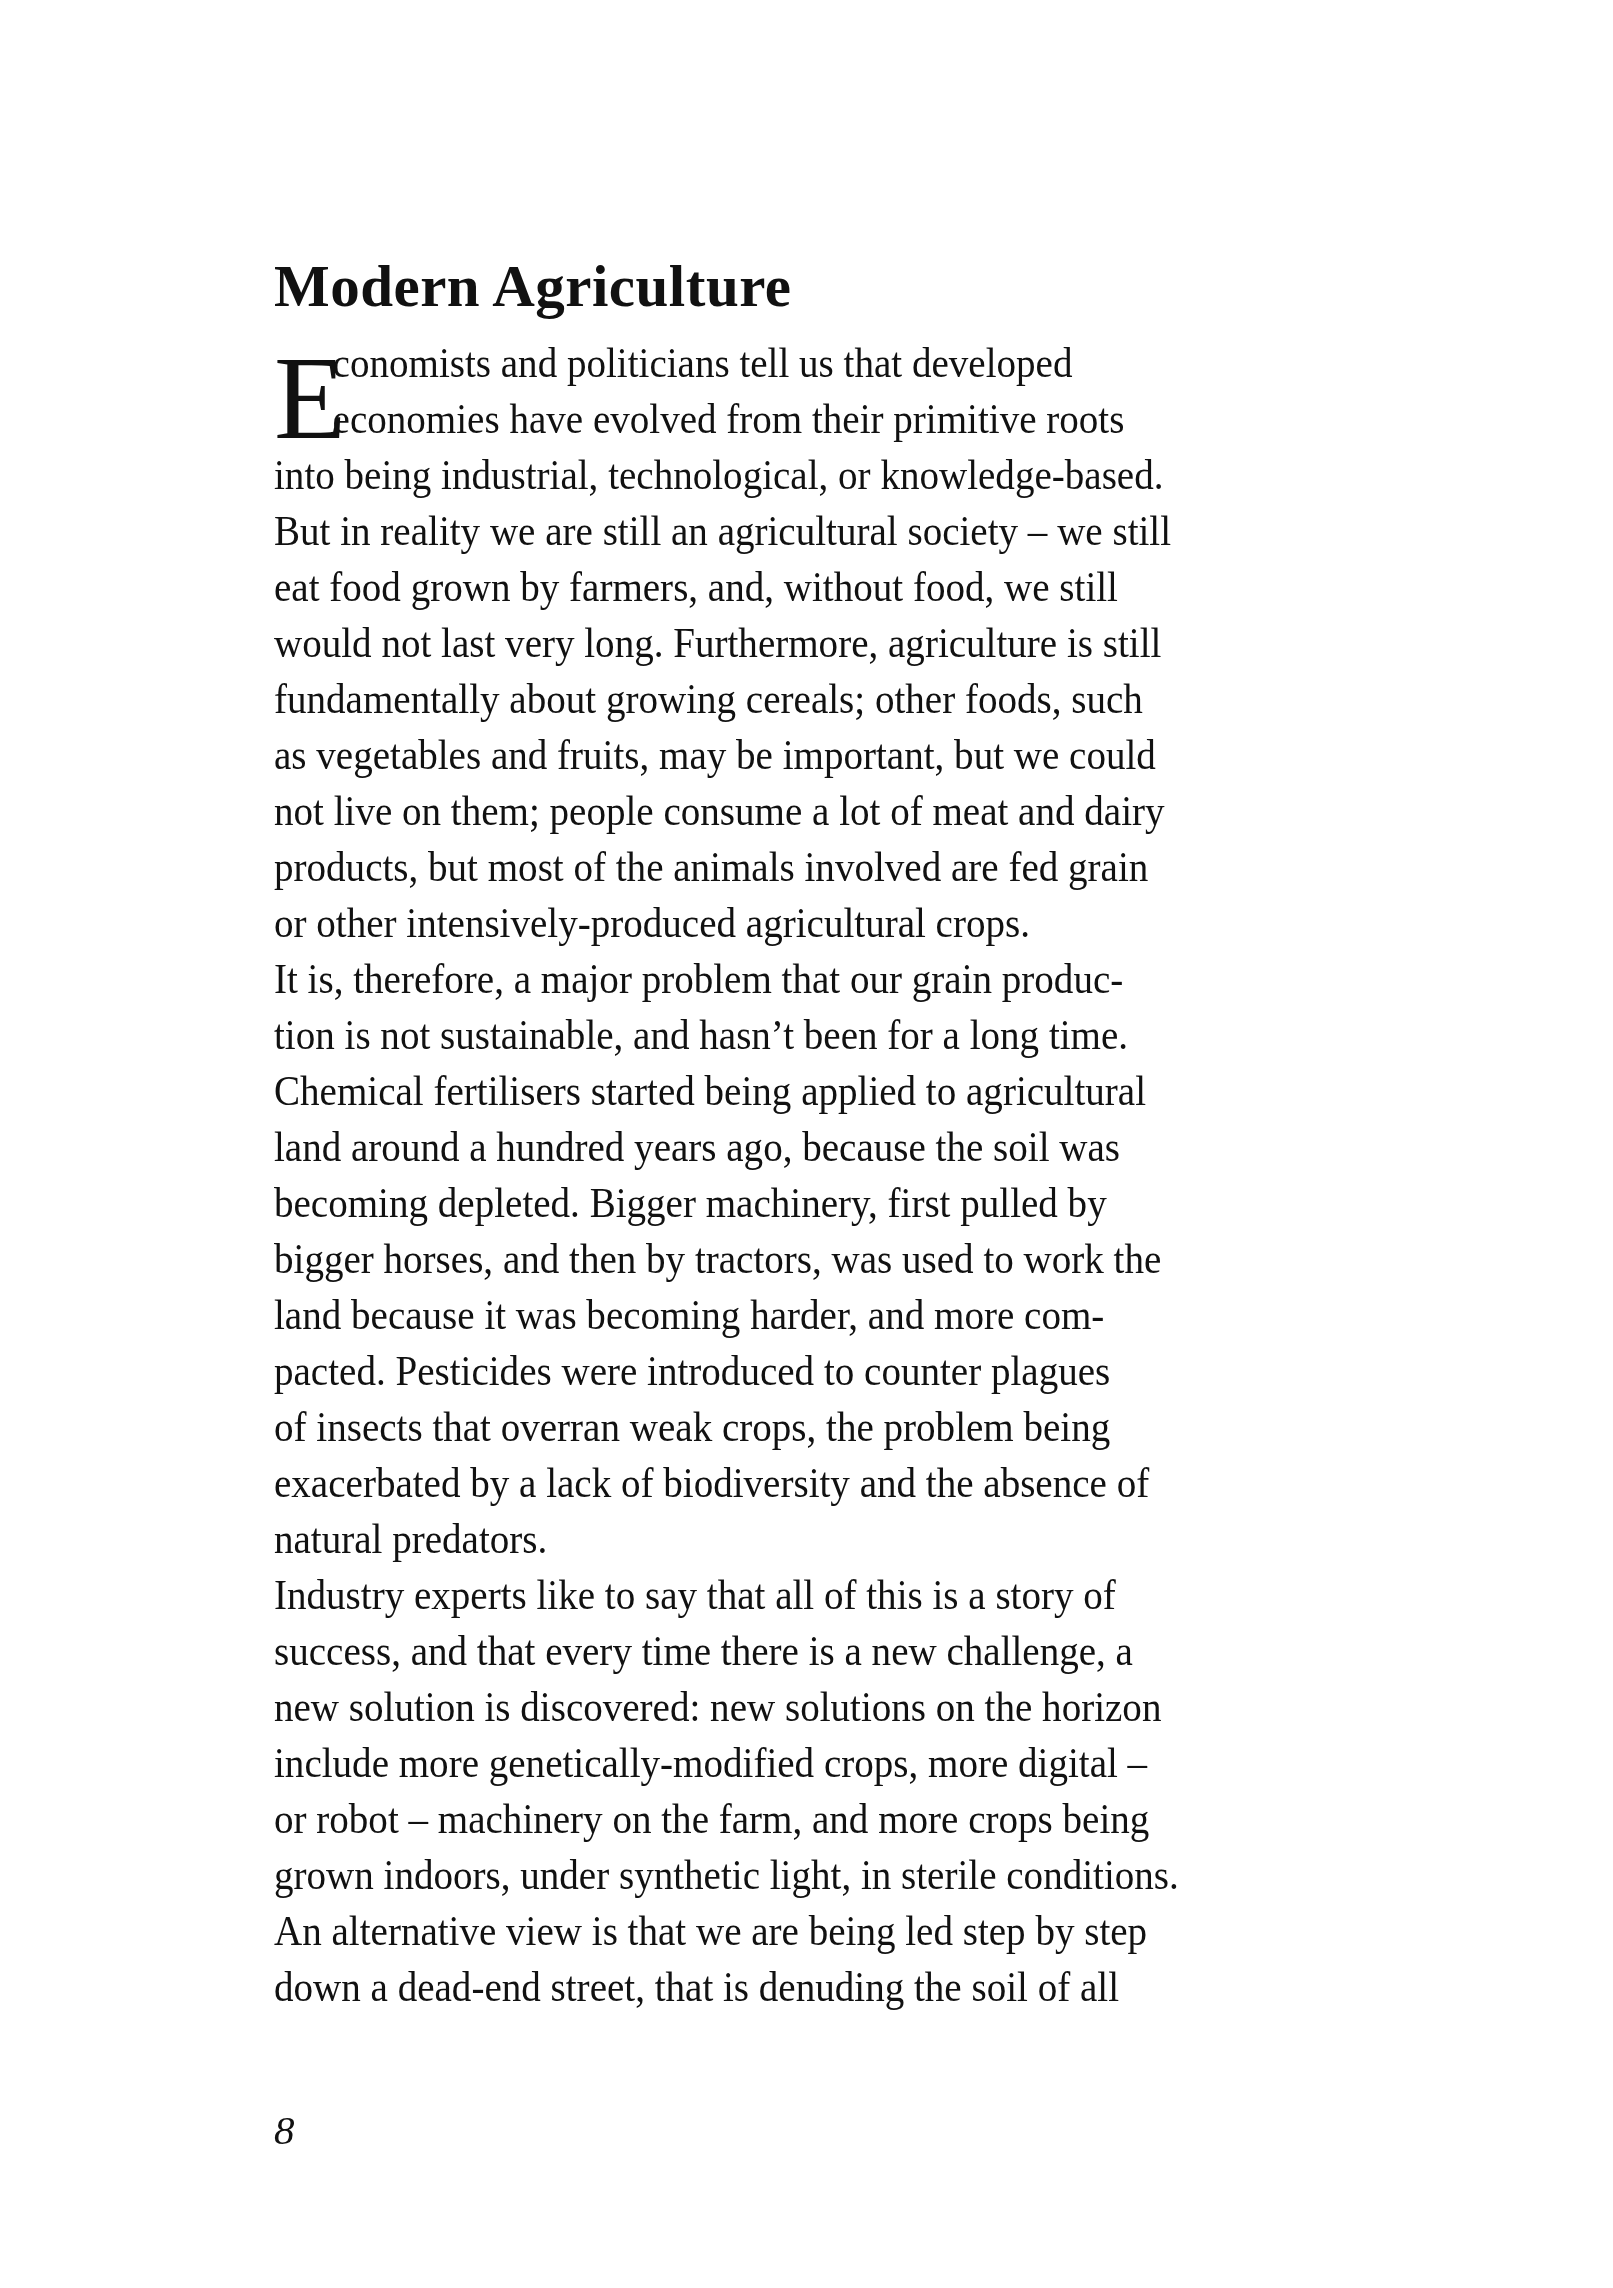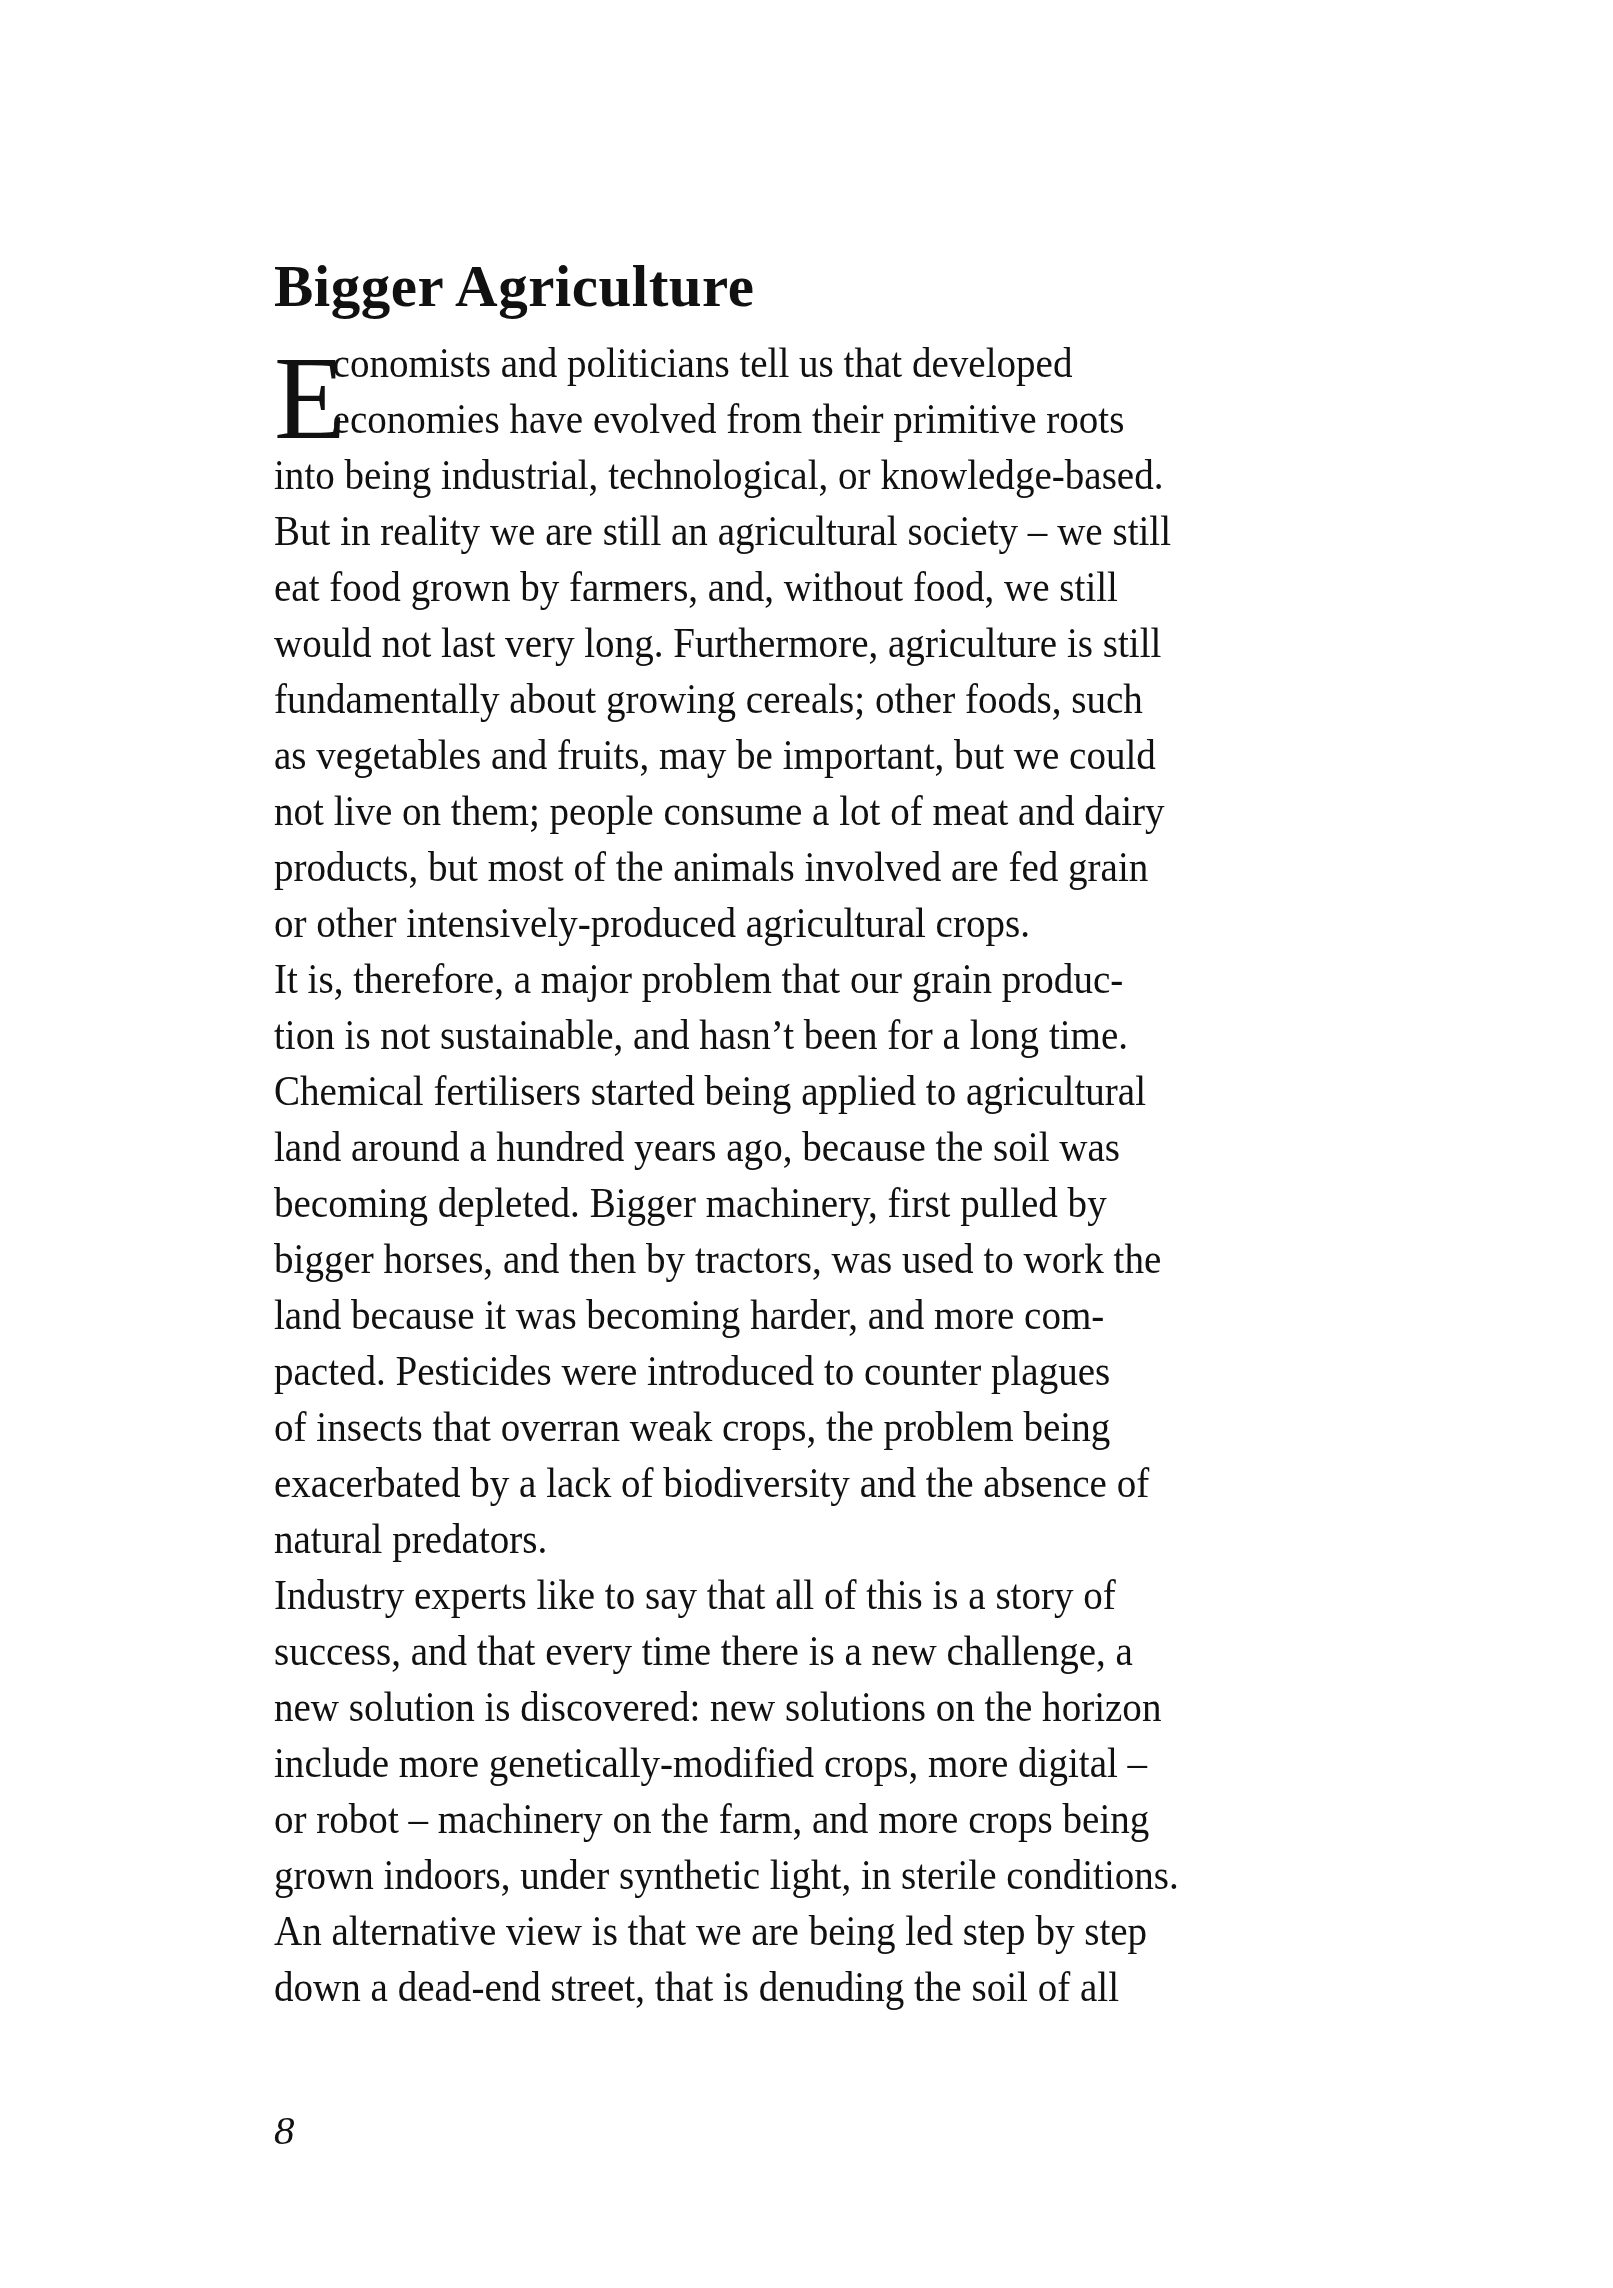--- a/index.html
+++ b/index.html
@@ -67,21 +67,21 @@
       font-size: 41px;
       font-style: italic;
       line-height: 1;
     }
   </style>
 </head>
 <body>
 
 <div class="page">
 
-  <h1 class="title">Bigger Agriculture</h1>
+  <h1 class="title">Modern Agriculture</h1>
 
   <span class="dropcap">E</span>
 
   <div class="body-text">
     <span class="line dropcap-line">conomists and politicians tell us that developed</span>
     <span class="line dropcap-line">economies have evolved from their primitive roots</span>
     <span class="line">into being industrial, technological, or knowledge-based.</span>
     <span class="line">But in reality we are still an agricultural society – we still</span>
     <span class="line">eat food grown by farmers, and, without food, we still</span>
     <span class="line">would not last very long. Furthermore, agriculture is still</span>

